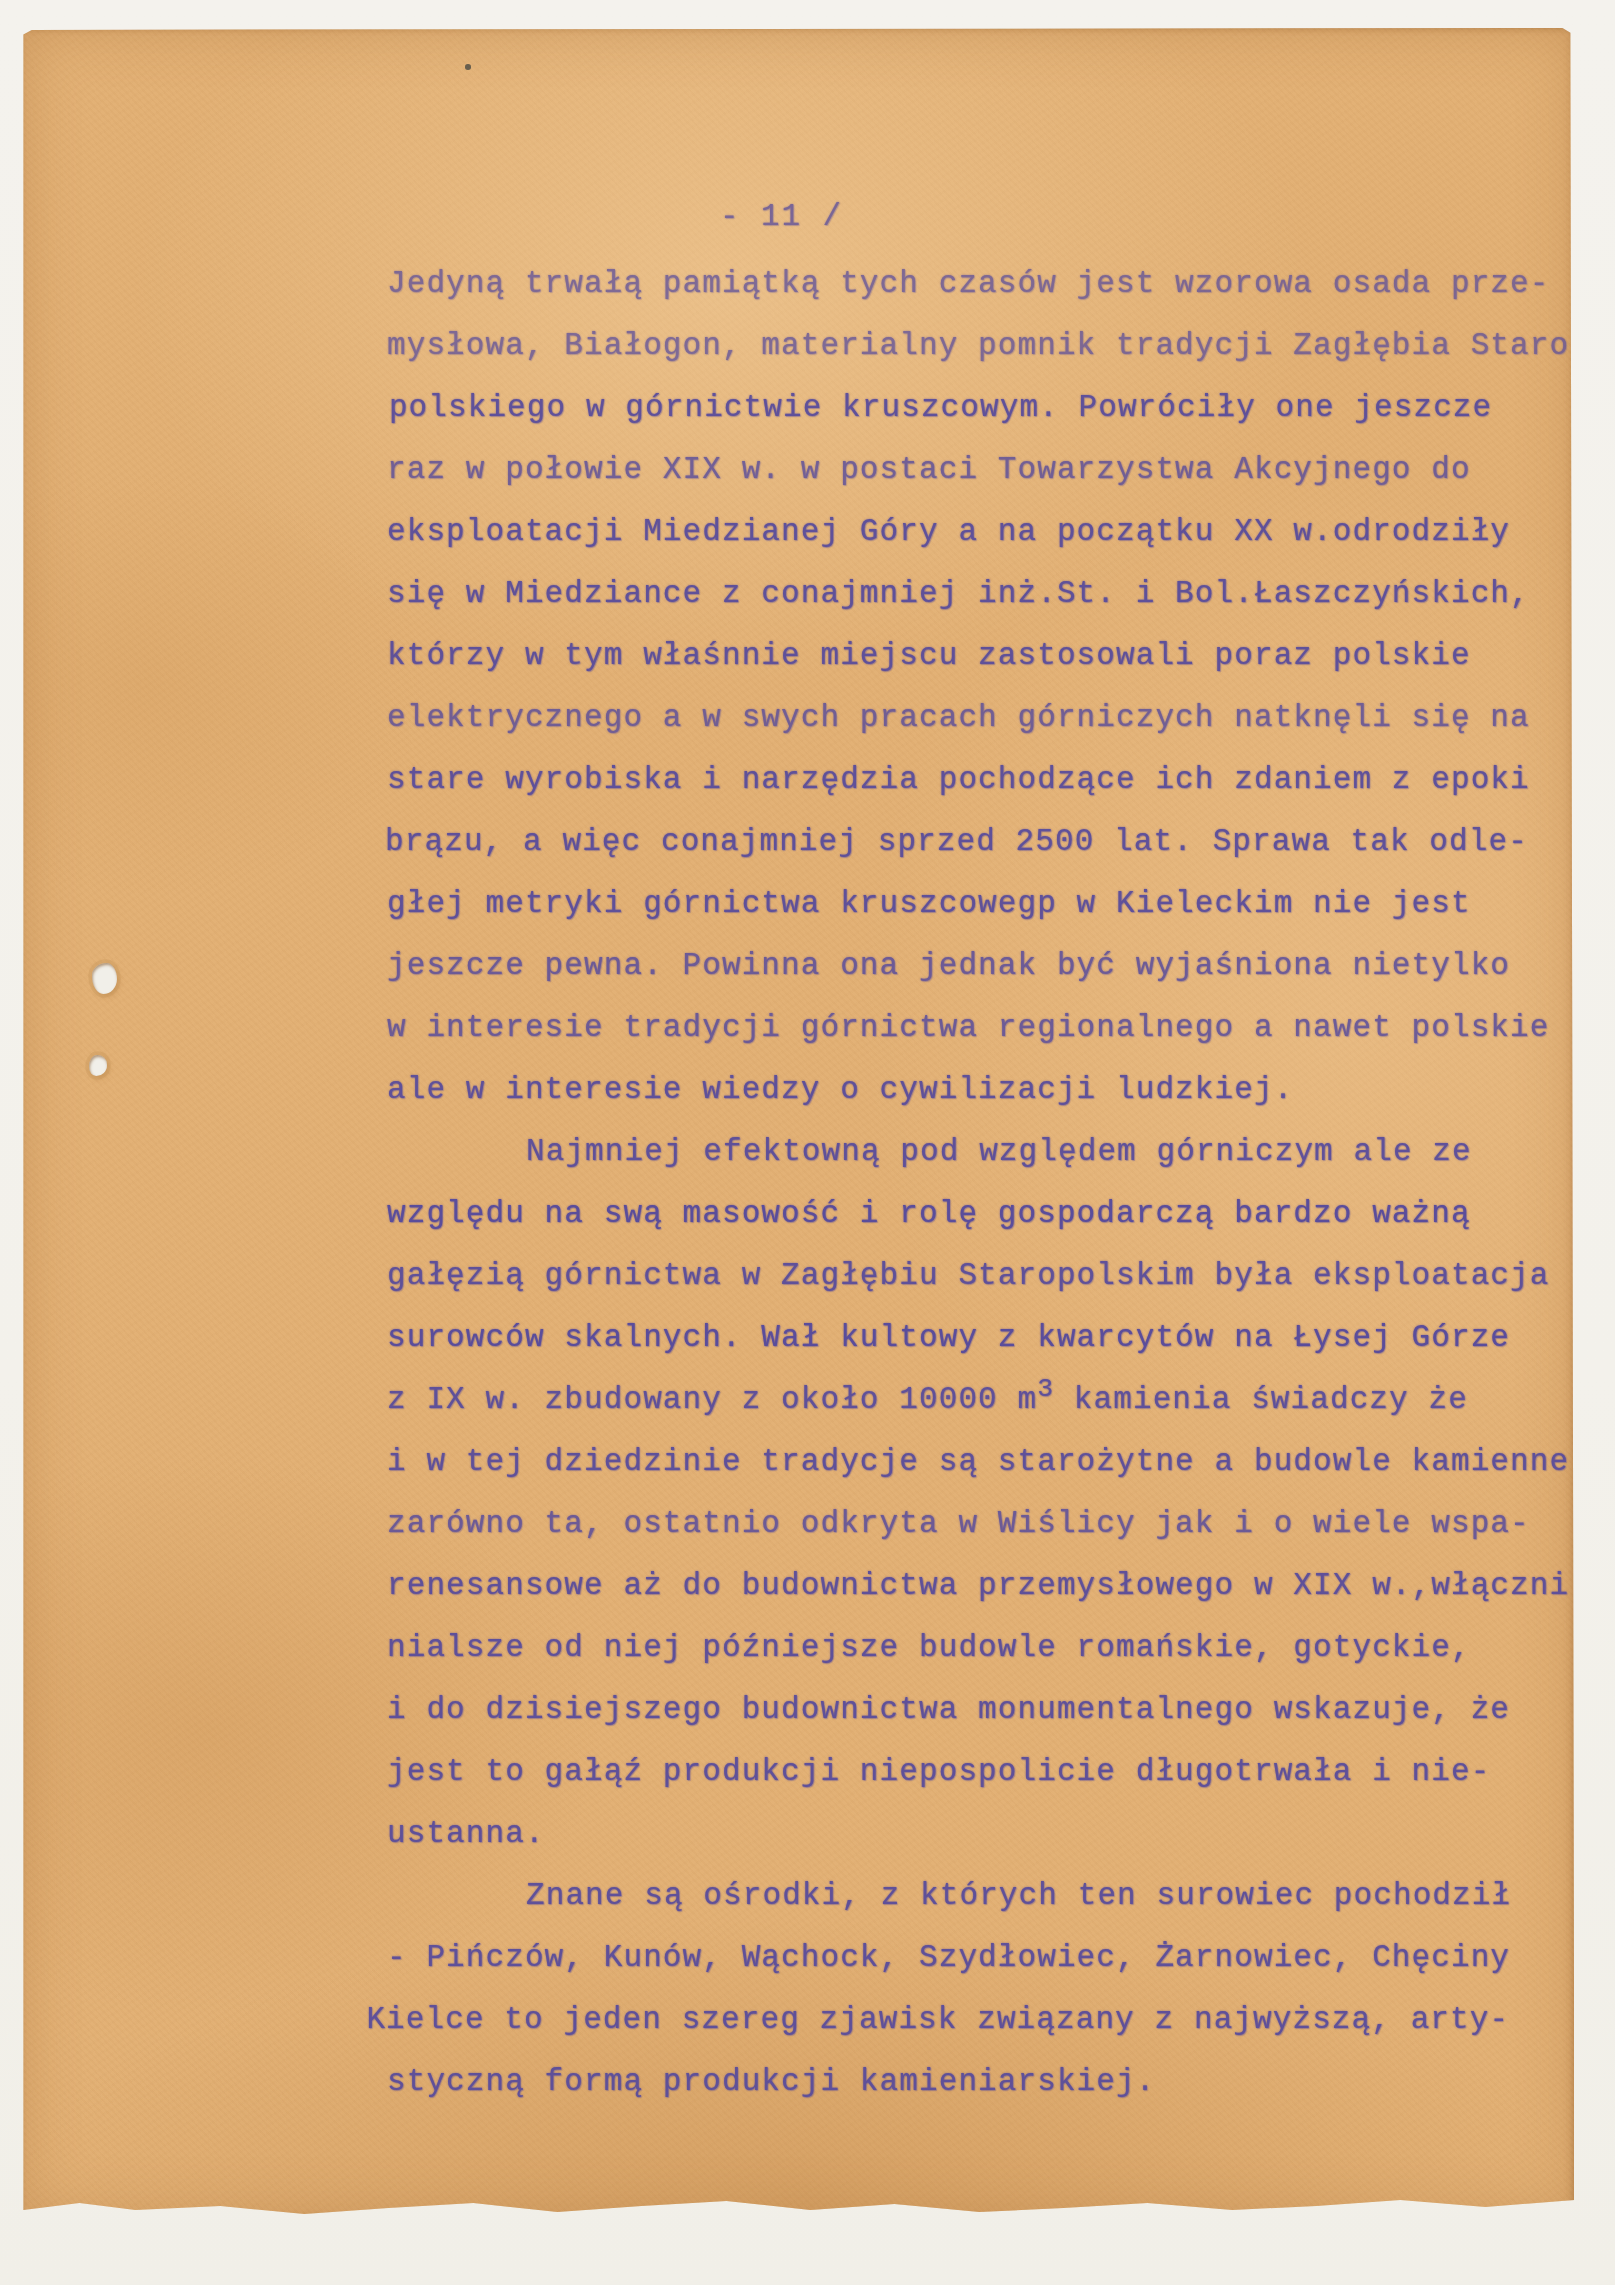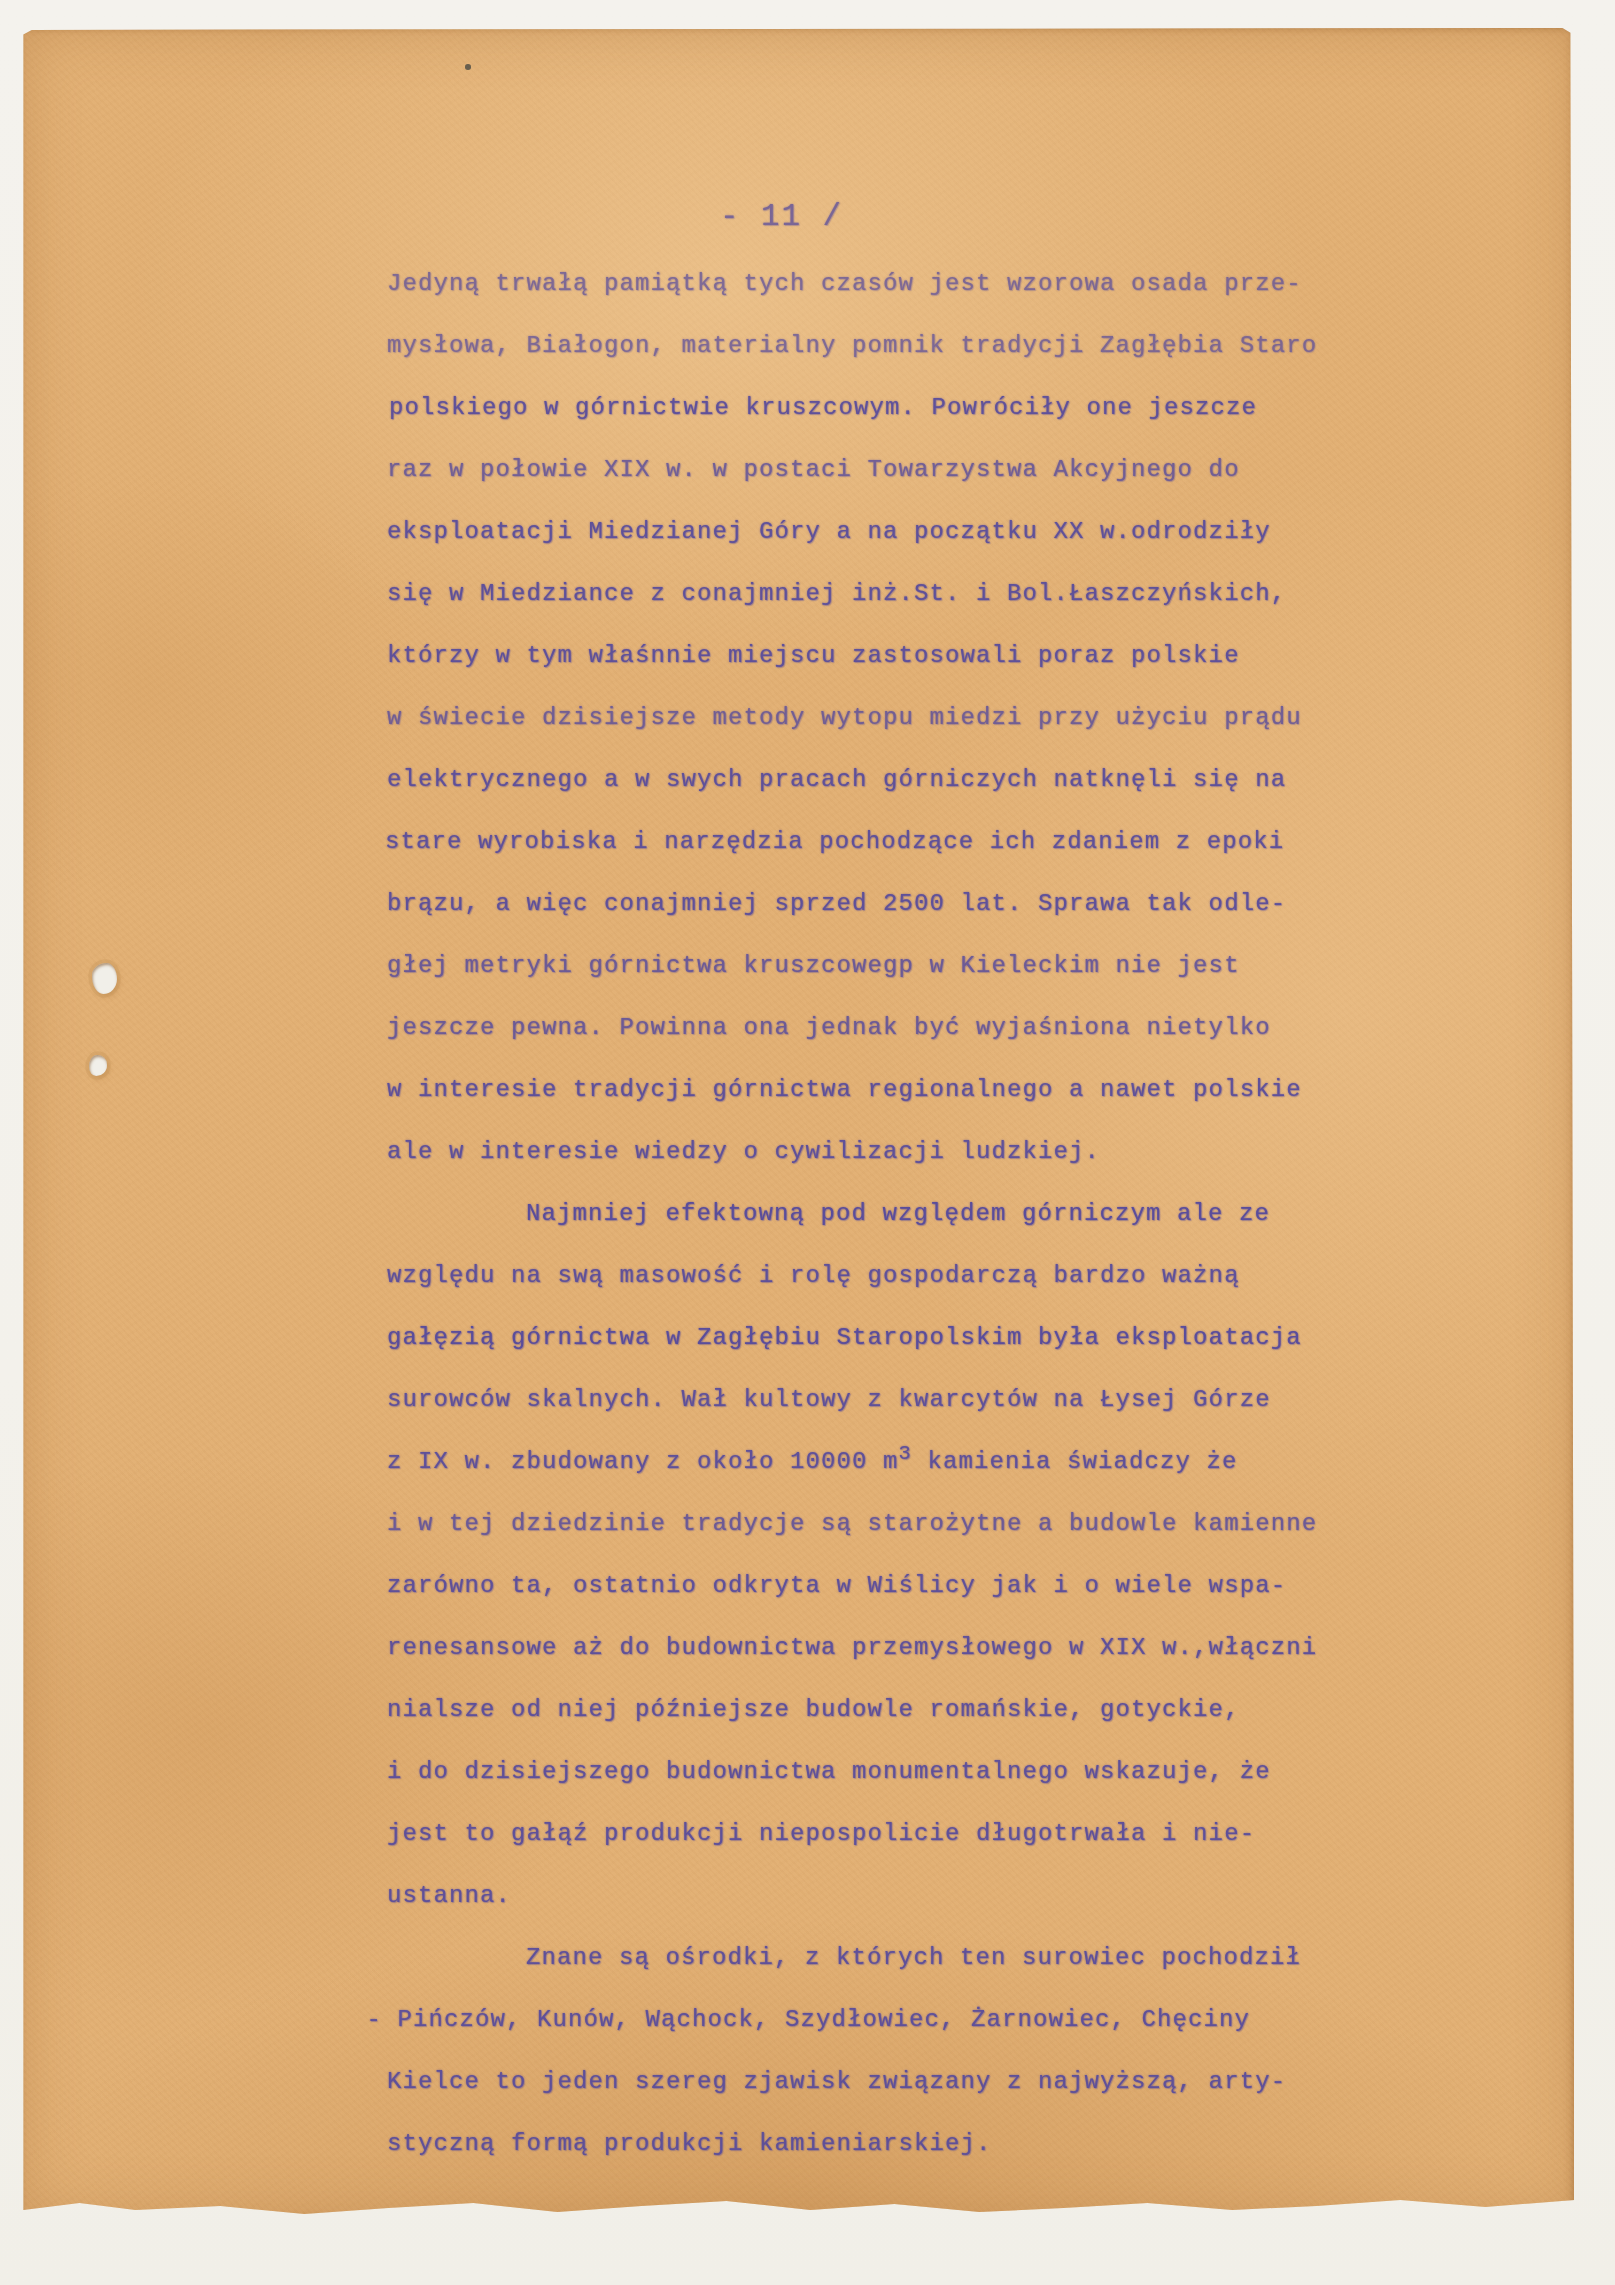--- a/index.html
+++ b/index.html
@@ -44,21 +44,21 @@
     text-shadow:0 0 1.9px rgba(86,74,156,.8), 0.9px 0.9px 0.9px rgba(86,74,156,.35);
     filter:blur(0.3px);
     font-weight:normal;
   }
   .page-number{
     position:absolute;left:720px;top:199px;
     font-size:31px;letter-spacing:1.9px;opacity:.75;
   }
   .text-block{
     position:absolute;left:387px;top:253px;width:1199px;
-    font-size:24px;letter-spacing:1.1px;
+    font-size:31px;letter-spacing:1.1px;
   }
   .line{height:62px;line-height:62px;white-space:nowrap;opacity:.93;}
   .line.indent{padding-left:139px;}
   .line:nth-child(1),.line:nth-child(2){opacity:.72;}
   .line:nth-child(4),.line:nth-child(8){opacity:.8;}
   .line:nth-child(12),.line:nth-child(13),.line:nth-child(21){opacity:.84;}
   .line:nth-child(16),.line:nth-child(18){opacity:.97;}
   .line:nth-child(3){transform:translateX(1.9px);}
   .line:nth-child(10){transform:translateX(-1.9px);}
   .line:nth-child(29){transform:translateX(-20.6px);}
@@ -77,21 +77,20 @@
   <div class="page-number ink">- 11 /</div>
 
   <div class="text-block ink">
     <div class="line">Jedyną trwałą pamiątką tych czasów jest wzorowa osada prze-</div>
     <div class="line">mysłowa, Białogon, materialny pomnik tradycji Zagłębia Staro</div>
     <div class="line">polskiego w górnictwie kruszcowym. Powróciły one jeszcze</div>
     <div class="line">raz w połowie XIX w. w postaci Towarzystwa Akcyjnego do</div>
     <div class="line">eksploatacji Miedzianej Góry a na początku XX w.odrodziły</div>
     <div class="line">się w Miedziance z conajmniej inż.St. i Bol.Łaszczyńskich,</div>
     <div class="line">którzy w tym właśnnie miejscu zastosowali poraz polskie</div>
-    <div class="line">w świecie dzisiejsze metody wytopu miedzi przy użyciu prądu</div>
     <div class="line">elektrycznego a w swych pracach górniczych natknęli się na</div>
     <div class="line">stare wyrobiska i narzędzia pochodzące ich zdaniem z epoki</div>
     <div class="line">brązu, a więc conajmniej sprzed 2500 lat. Sprawa tak odle-</div>
     <div class="line">głej metryki górnictwa kruszcowegp w Kieleckim nie jest</div>
     <div class="line">jeszcze pewna. Powinna ona jednak być wyjaśniona nietylko</div>
     <div class="line">w interesie tradycji górnictwa regionalnego a nawet polskie</div>
     <div class="line">ale w interesie wiedzy o cywilizacji ludzkiej.</div>
     <div class="line indent">Najmniej efektowną pod względem górniczym ale ze</div>
     <div class="line">względu na swą masowość i rolę gospodarczą bardzo ważną</div>
     <div class="line">gałęzią górnictwa w Zagłębiu Staropolskim była eksploatacja</div>

